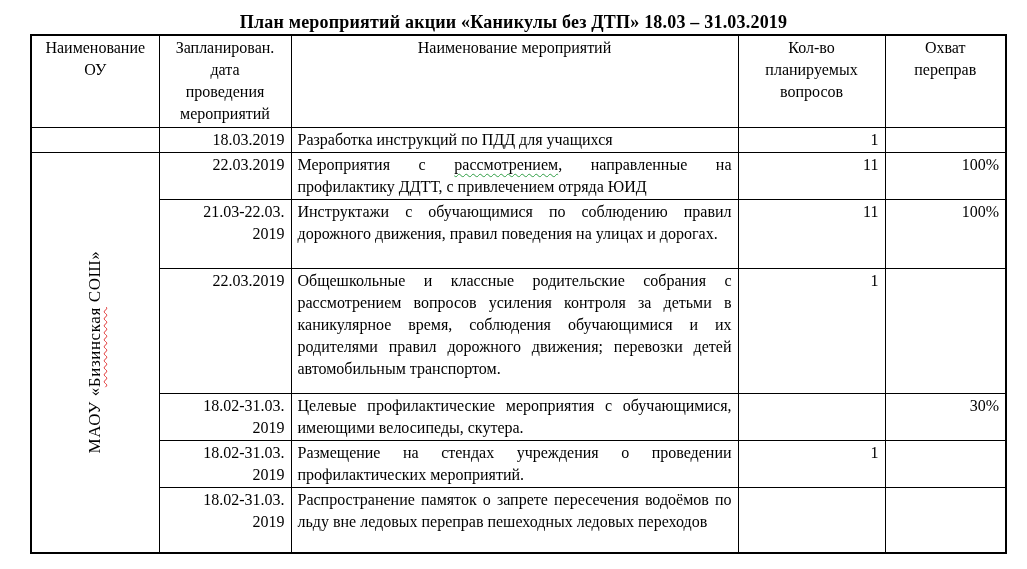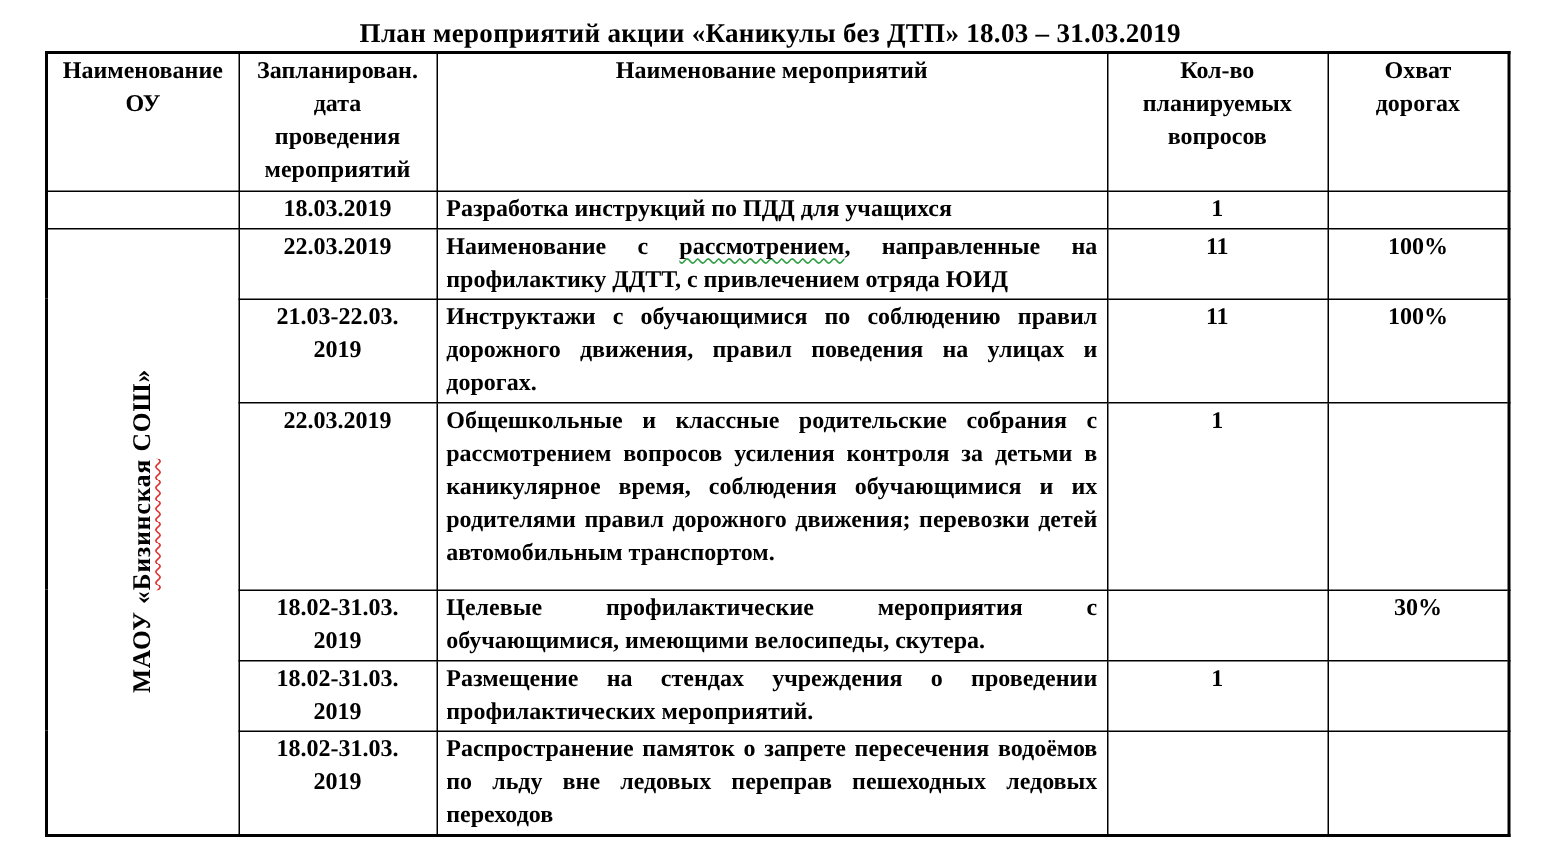--- a/index.html
+++ b/index.html
@@ -26,28 +26,28 @@
     border-collapse: collapse;
     table-layout: fixed;
     width: 975px;
     margin-left: 30px;
     border: 2px solid #000;
   }
   th, td {
     border: 1px solid #000;
     font-size: 16px;
     line-height: 22px;
-    font-weight: bold;
+    font-weight: normal;
     vertical-align: top;
     padding: 1px 6px;
     overflow: hidden;
   }
   th { text-align: center; }
   .pre { white-space: pre-line; }
-  .c-center { text-align: center; }
+  .c-center { text-align: right; }
   .cell-event { text-align: justify; margin-left: 17px; }
   tr.hrow  { height: 92px; }
   tr.r1 { height: 23px; }
   tr.r2 { height: 46px; }
   tr.r3 { height: 69px; }
   tr.r4 { height: 125px; }
   tr.r5 { height: 46px; }
   tr.r6 { height: 46px; }
   tr.r7 { height: 66px; }
   td.org-cell { position: relative; padding: 0; }
@@ -90,37 +90,37 @@
 ОУ</th>
       <th class="pre">Запланирован.
 дата
 проведения
 мероприятий</th>
       <th class="pre">Наименование мероприятий</th>
       <th class="pre">Кол-во
 планируемых
 вопросов</th>
       <th class="pre">Охват
-дорогах</th>
+переправ</th>
     </tr>
   </thead>
   <tbody>
     <tr class="r1">
       <td></td>
       <td class="c-center pre">18.03.2019</td>
       <td class="cell-event">Разработка инструкций по ПДД для учащихся</td>
       <td class="c-center">1</td>
       <td class="c-center"></td>
     </tr>
     <tr class="r2">
       <td class="org-cell" rowspan="6">
         <div class="org-rotated"><span>МАОУ «</span><span class="spelling-mark">Бизинская</span><span> СОШ»</span></div>
       </td>
       <td class="c-center pre">22.03.2019</td>
-      <td class="cell-event"><span>Наименование с </span><span class="grammar-mark">рассмотрением</span><span>, направленные на профилактику ДДТТ, с привлечением отряда ЮИД</span></td>
+      <td class="cell-event"><span>Мероприятия с </span><span class="grammar-mark">рассмотрением</span><span>, направленные на профилактику ДДТТ, с привлечением отряда ЮИД</span></td>
       <td class="c-center">11</td>
       <td class="c-center">100%</td>
     </tr>
     <tr class="r3">
       <td class="c-center pre">21.03-22.03.
 2019</td>
       <td class="cell-event">Инструктажи с обучающимися по соблюдению правил дорожного движения, правил поведения на улицах и дорогах.</td>
       <td class="c-center">11</td>
       <td class="c-center">100%</td>
     </tr>

